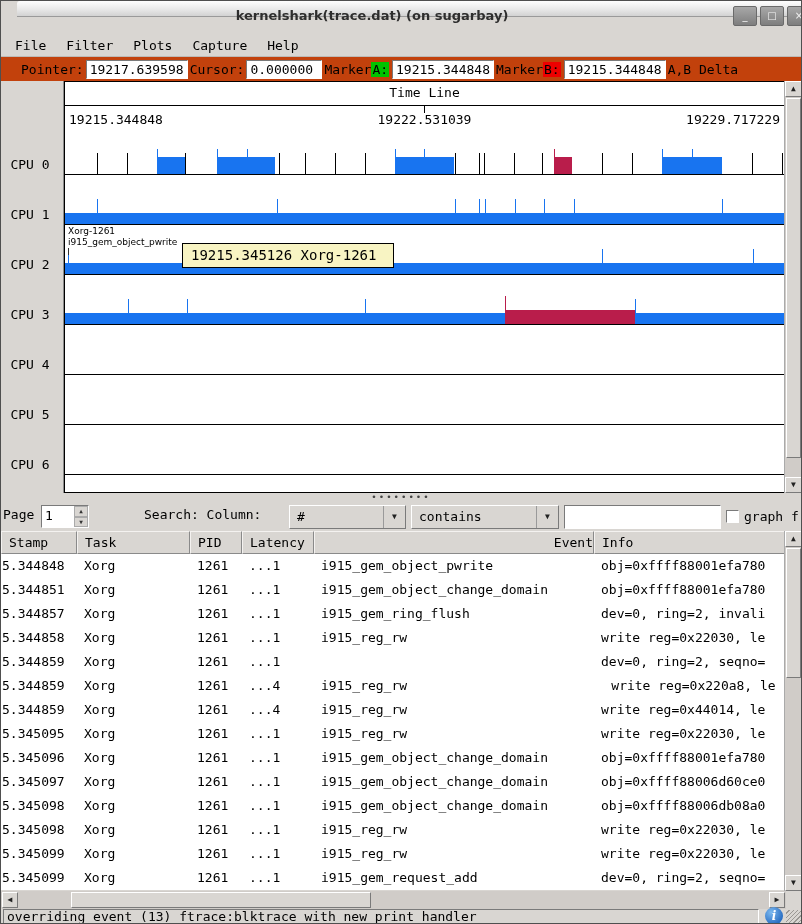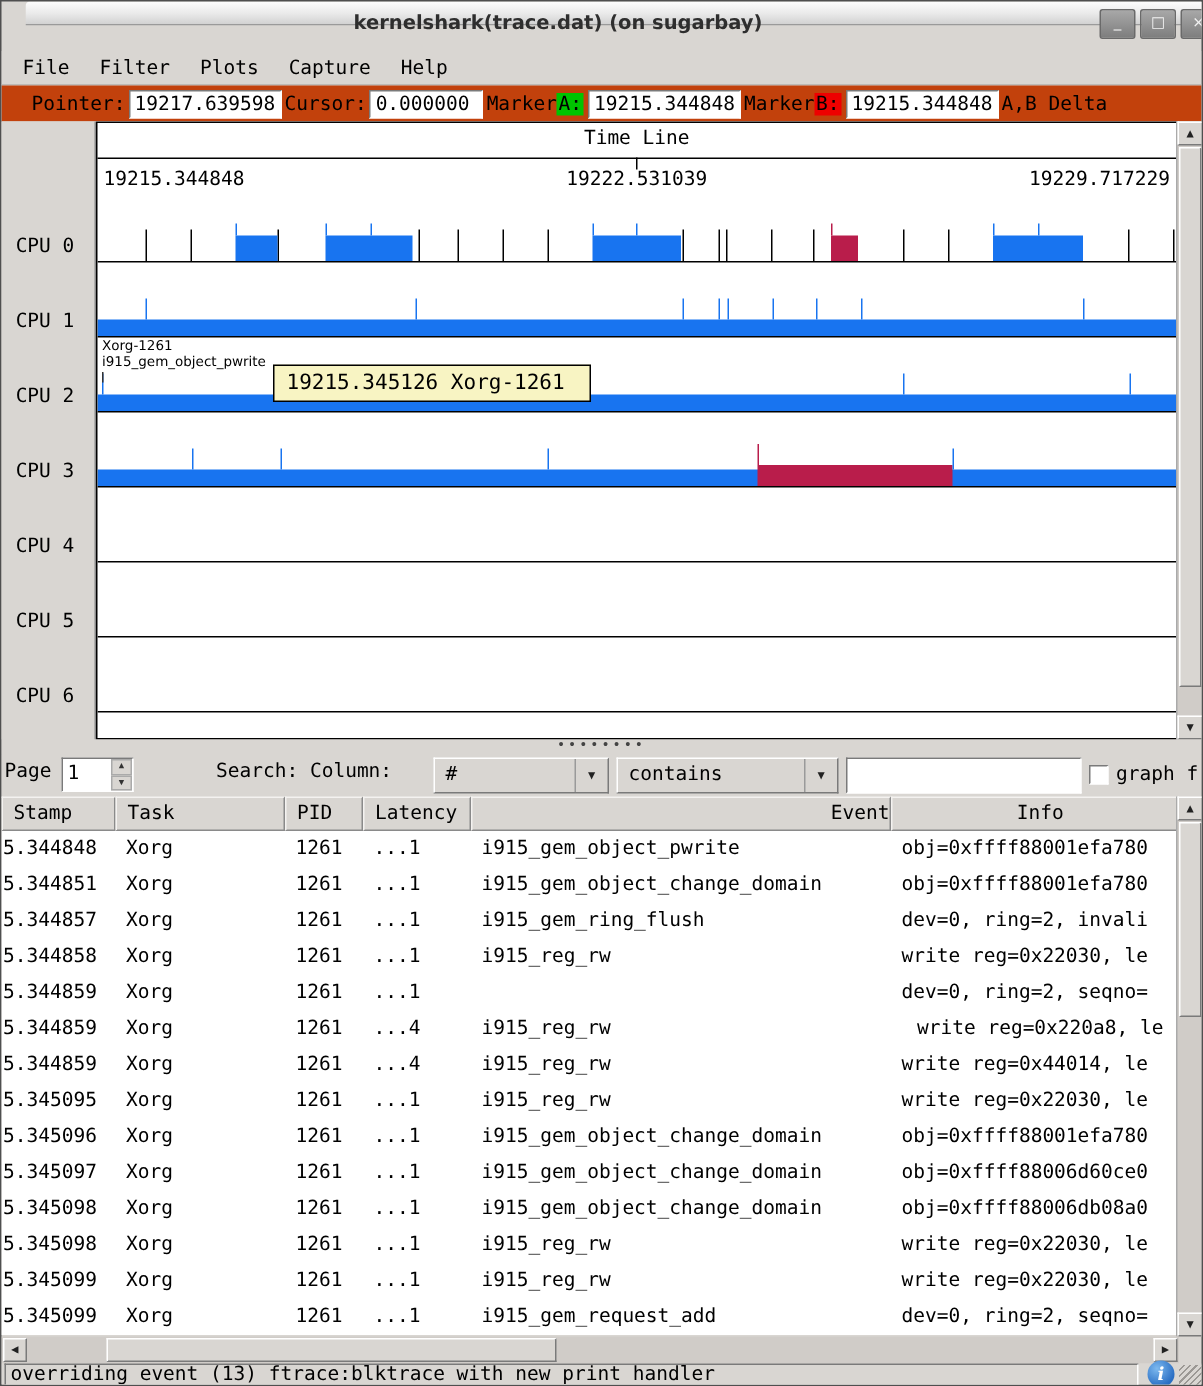--- a/index.html
+++ b/index.html
@@ -268,21 +268,21 @@
     <span class="checkbox"></span>
     <span class="graphf-lab">graph f</span>
   </div>
 
   <div class="table-header" id="table-header">
       <div class="th" style="width: 76px;">Stamp</div>
       <div class="th" style="width: 113px;">Task</div>
       <div class="th" style="width: 52px;">PID</div>
       <div class="th" style="width: 72px;">Latency</div>
       <div class="th" style="width: 280px; text-align: right;">Event</div>
-      <div class="th" style="width: 192px; text-align: center;">Info</div>
+      <div class="th" style="width: 192px;">Info</div>
     </div>
   <div class="table-body" id="table-body">
       <div class="tr">
         <div class="td c0" style="width: 76px;">5.344848</div>
         <div class="td c1" style="width: 113px;">Xorg</div>
         <div class="td c2" style="width: 52px;">1261</div>
         <div class="td c3" style="width: 72px;">...1</div>
         <div class="td c4" style="width: 280px;">i915_gem_object_pwrite</div>
         <div class="td c5" style="width: 192px;">obj=0xffff88001efa780</div>
       </div>

